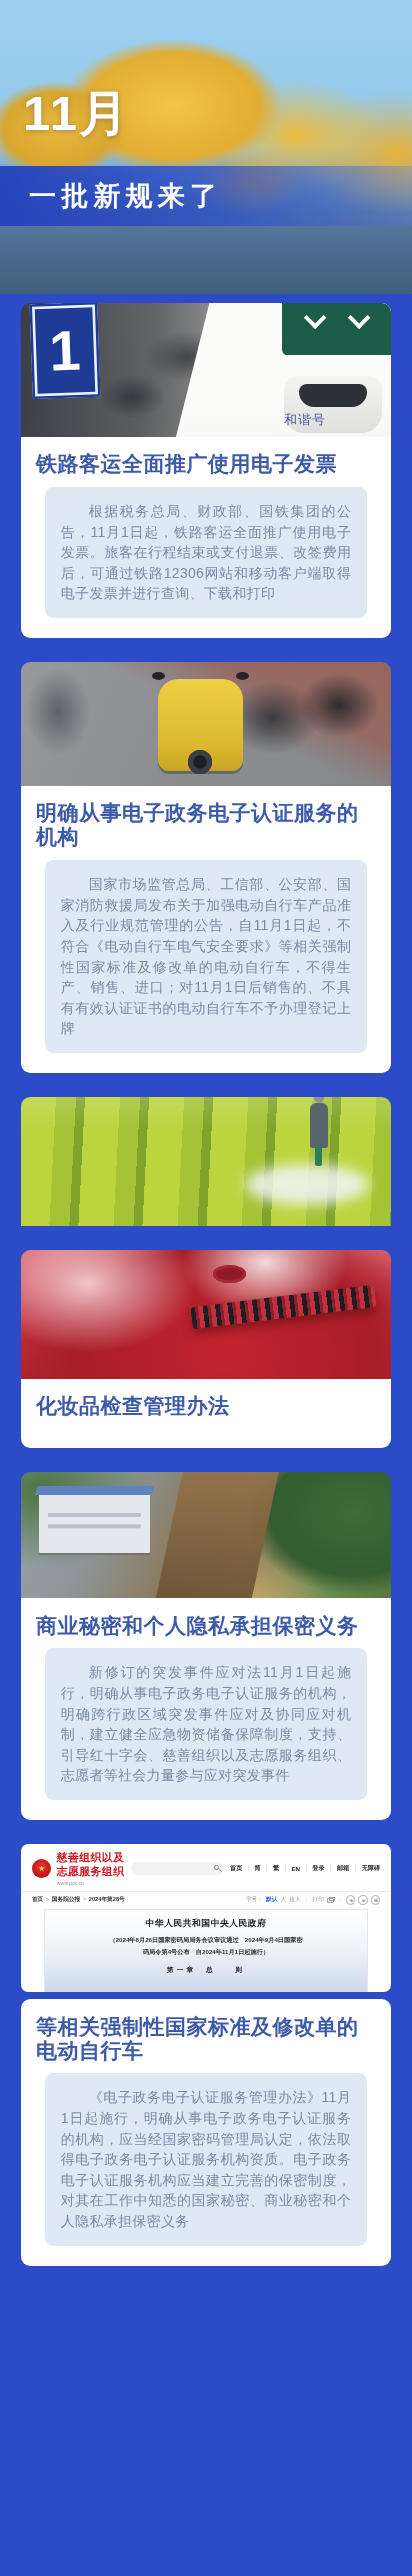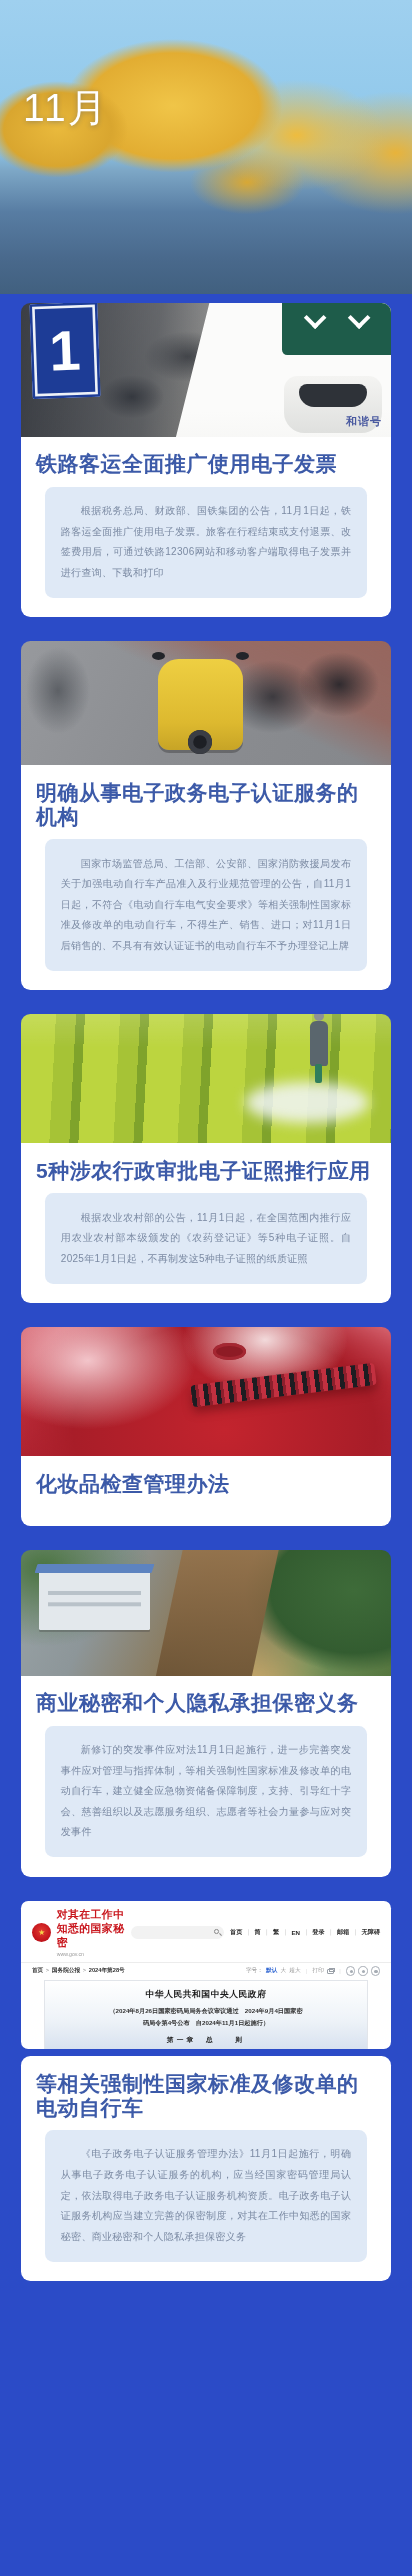--- a/index.html
+++ b/index.html
@@ -10,54 +10,54 @@
   
   .hero{position:relative;height:294px;overflow:hidden;}
   .hero-photo{position:absolute;inset:0;background-color:#8ec7ea;
     background-image:
       radial-gradient(98px 67px at 14% 44%, #e9b93c 0%, #d9a62f 55%, rgba(0,0,0,0) 72%),
       radial-gradient(144px 88px at 42% 36%, #f0c548 0%, #e2ad32 60%, rgba(0,0,0,0) 76%),
       radial-gradient(124px 77px at 72% 46%, #eebc3e 0%, rgba(0,0,0,0) 72%),
       radial-gradient(129px 82px at 96% 52%, #e8b33a 0%, rgba(0,0,0,0) 75%),
       radial-gradient(82px 46px at 60% 62%, #d8a835 0%, rgba(0,0,0,0) 70%),
       linear-gradient(180deg, #9fd0ef 0%, #8ec7ea 50%, #7da7c6 58%, #587da3 72%, #49698c 88%, #41607f 100%);}
-  .hero-month{position:absolute;left:23px;top:81px;color:#fff;font-size:39px;font-weight:normal;
+  .hero-month{position:absolute;left:23px;top:81px;color:#fff;font-size:49px;font-weight:bold;
     letter-spacing:2.1px;text-shadow:0 1px 5.2px rgba(30,60,130,.35);}
   .hero-band{position:absolute;left:0;right:0;top:166px;height:60px;
     background:linear-gradient(90deg, rgba(34,64,188,.95) 0%, rgba(44,78,200,.72) 55%, rgba(90,120,215,.30) 100%);
     display:flex;align-items:center;}
   .hero-sub{color:#fff;font-size:27px;font-weight:bold;letter-spacing:5.2px;padding-left:29px;}
 
   
   .sec{margin:24px 20.6px 0;}
   .sec.first{margin-top:8.8px;}
   .photo{position:relative;border-radius:9.3px 9.3px 0 0;overflow:hidden;}
   .card{background:#ffffff;border-radius:0 0 9.3px 9.3px;padding:15.5px 13.4px 19.6px;}
   .card.rounded{border-radius:9.3px;}
   .card h2{margin:0 0 10.3px 2.1px;font-size:21px;line-height:24px;color:#3c5aa8;
     font-weight:bold;letter-spacing:0.5px;}
   .box{background:#dfe9f6;border-radius:8.2px;margin:0 11.3px;padding:14.4px 15.5px;}
-  .box p{margin:0;font-size:10px;line-height:20.6px;color:#7b8aa3;text-align:justify;
+  .box p{margin:0;font-size:14px;line-height:20.6px;color:#7b8aa3;text-align:justify;
     text-indent:2em;letter-spacing:0.3px;}
 
   
   .p1{height:134px;background-image:
       linear-gradient(100deg, rgba(40,44,52,.85) 0%, rgba(58,62,70,.6) 36%, rgba(0,0,0,0) 58%),
       radial-gradient(46px 31px at 30% 70%, rgba(25,28,34,.8), rgba(0,0,0,0) 70%),
       radial-gradient(62px 36px at 45% 40%, rgba(35,38,44,.7), rgba(0,0,0,0) 70%),
       linear-gradient(180deg, #a7a6a3 0%, #979692 55%, #8d8c88 100%);}
   .train{position:absolute;right:-20.6px;top:-36px;width:60%;height:190%;
     background:linear-gradient(165deg,#fbfbfa 55%, #e9e9e6 100%);
     border-radius:36px;transform:rotate(14deg);box-shadow:inset 0 13.4px 0 rgba(120,124,130,.45);}
   .train-nose{position:absolute;right:9.3px;bottom:4.1px;width:98px;height:57px;
     background:linear-gradient(180deg,#f4f4f2,#dfe0de);border-radius:13.4px 13.4px 20.6px 20.6px;}
   .train-shield{position:absolute;left:14.4px;top:8.2px;width:68px;height:23px;background:#2e3238;
     border-radius:8.2px 8.2px 15.5px 15.5px;}
-  .train-label{position:absolute;left:0;right:0;bottom:4.1px;text-align:right;
-    font-size:11px;color:#4a5aa0;letter-spacing:1px;font-weight:bold;}
+  .train-label{position:absolute;left:0;right:0;bottom:4.1px;text-align:left;
+    font-size:13px;color:#4a5aa0;letter-spacing:1px;}
   .psign{position:absolute;left:10.3px;top:0;width:68px;height:95px;background:#1d3c96;
     transform:rotate(-2deg);display:flex;align-items:center;justify-content:center;
     box-shadow:inset 0 0 0 2.6px #1d3c96, inset 0 0 0 5.2px #eef2f8;border-radius:2.1px;}
   .psign span{color:#fff;font-size:56px;font-weight:bold;line-height:1;}
   .gsign{position:absolute;right:0;top:0;width:109px;height:52px;background:#1e5c4a;
     border-radius:0 0 0 5.2px;display:flex;gap:29px;justify-content:center;padding-top:7.2px;}
   .chev{width:15.5px;height:15.5px;border-left:4.6px solid #fff;border-bottom:4.6px solid #fff;
     transform:rotate(-45deg);}
 
   
@@ -159,20 +159,23 @@
   .card6{margin:7.2px 20.6px 0;}
 </style>
 </head>
 <body>
 
 <div class="page">
 
   <header class="hero">
     <div class="hero-photo"></div>
     <div class="hero-month">11月</div>
+    <div class="hero-band">
+      <div class="hero-sub">一批新规来了</div>
+    </div>
   </header>
 
   <section class="sec first">
     <div class="photo p1">
       <div class="train"></div>
       <div class="train-nose">
         <div class="train-shield"></div>
         <div class="train-label">和谐号</div>
       </div>
       <div class="gsign">
@@ -203,56 +206,50 @@
         <p>国家市场监管总局、工信部、公安部、国家消防救援局发布关于加强电动自行车产品准入及行业规范管理的公告，自11月1日起，不符合《电动自行车电气安全要求》等相关强制性国家标准及修改单的电动自行车，不得生产、销售、进口；对11月1日后销售的、不具有有效认证证书的电动自行车不予办理登记上牌</p>
       </div>
     </div>
   </section>
 
   <section class="sec">
     <div class="photo p3">
       <div class="mist"></div>
       <div class="farmer"></div>
     </div>
-    <div class="card">
-      <h2>5种涉农行政审批电子证照推行应用</h2>
-      <div class="box">
-        <p>根据农业农村部的公告，11月1日起，在全国范围内推行应用农业农村部本级颁发的《农药登记证》等5种电子证照。自2025年1月1日起，不再制发这5种电子证照的纸质证照</p>
-      </div>
-    </div>
   </section>
 
   <section class="sec">
     <div class="photo p4">
       <div class="compact"></div>
       <div class="lips"></div>
     </div>
     <div class="card">
       <h2>化妆品检查管理办法</h2>
     </div>
   </section>
 
   <section class="sec">
     <div class="photo p5">
       <div class="mud"></div>
       <div class="bld"></div>
     </div>
     <div class="card">
       <h2>商业秘密和个人隐私承担保密义务</h2>
       <div class="box">
-        <p>新修订的突发事件应对法11月1日起施行，进一步完善突发事件应对管理与指挥体制，等相关强制性国家标准及修改单的电动自行车，建立健全应急物资储备保障制度，支持、引导红十字会、慈善组织以及志愿服务组织、志愿者等社会力量参与应对突发事件</p>
+        <p>新修订的突发事件应对法11月1日起施行，明确从事电子政务电子认证服务的机构，明确跨行政区域突发事件应对及协同应对机制，建立健全应急物资储备保障制度，支持、引导红十字会、慈善组织以及志愿服务组织、志愿者等社会力量参与应对突发事件</p>
       </div>
     </div>
   </section>
 
   <div class="gov">
     <div class="gov-head">
       <div class="emblem"></div>
       <div class="gov-id">
-        <div class="gov-name">对其在工作中知悉的国家秘密</div>
+        <div class="gov-name">慈善组织以及志愿服务组织</div>
         <div class="gov-url">www.gov.cn</div>
       </div>
       <div class="gov-right">
         <div class="spill">
           <span class="mag"></span>
         </div>
         <div class="gnav">
           <a>首页</a>
             <span class="gsep">｜</span>
           <a>简</a>

